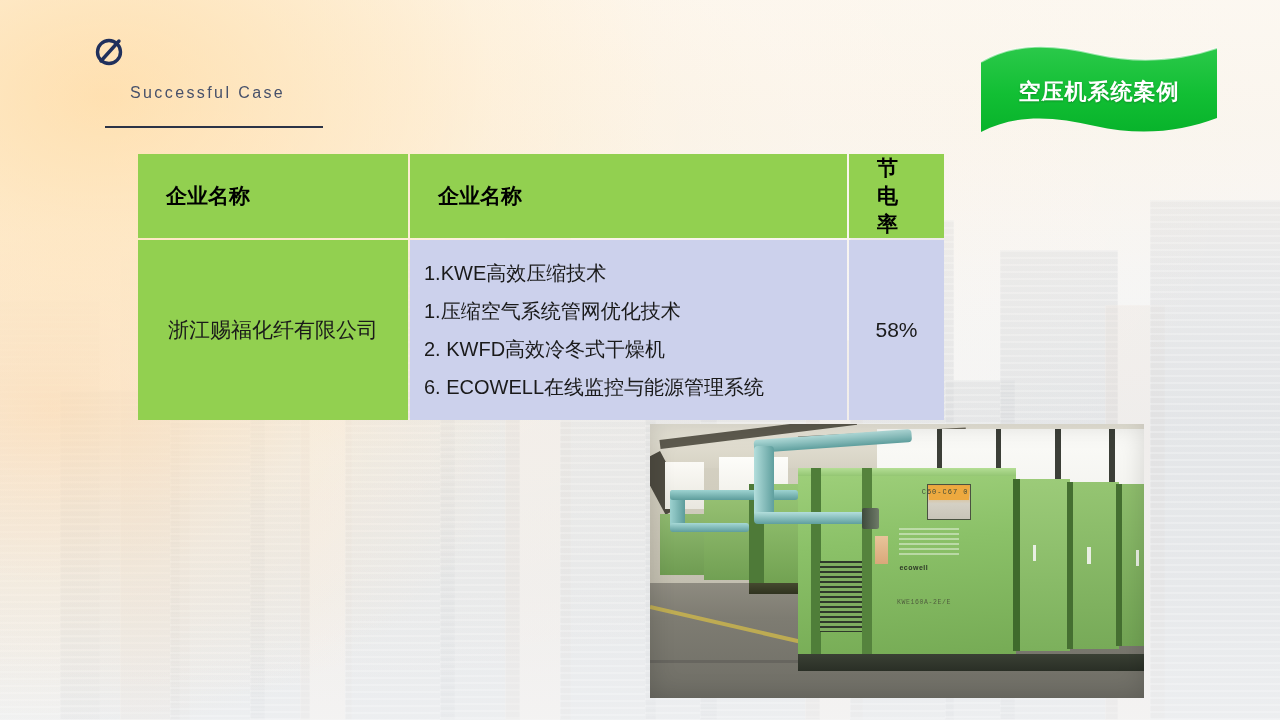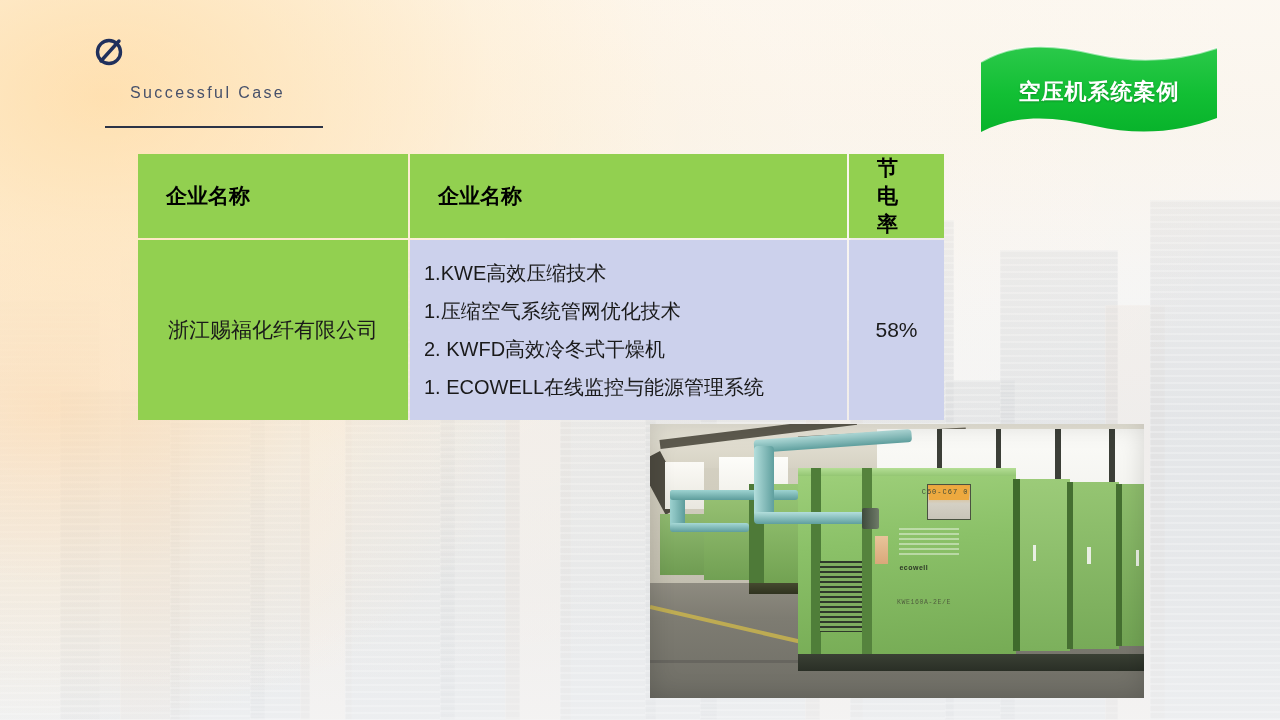--- a/index.html
+++ b/index.html
@@ -354,21 +354,21 @@
         <td class="th">节电率</td>
       </tr>
     </thead>
     <tbody>
       <tr>
         <td class="cell-name">浙江赐福化纤有限公司</td>
         <td class="cell-tech">
           <div>1.KWE高效压缩技术</div>
           <div>1.压缩空气系统管网优化技术</div>
           <div>2. KWFD高效冷冬式干燥机</div>
-          <div>1. ECOWELL在线监控与能源管理系统</div>
+          <div>6. ECOWELL在线监控与能源管理系统</div>
         </td>
         <td class="cell-rate">58%</td>
       </tr>
     </tbody>
   </table>
 
   <div class="photo">
     <div class="inner">
       <div class="ph p-wall"></div>
       <div class="ph p-ceiling"></div>

